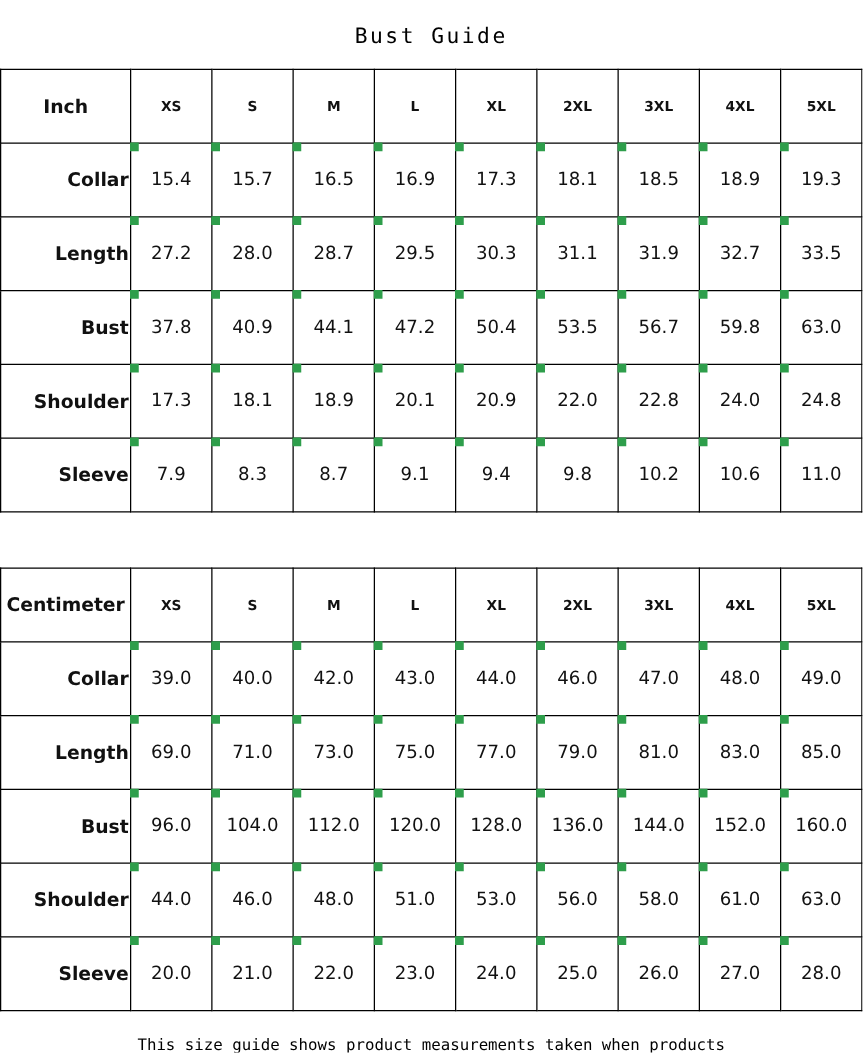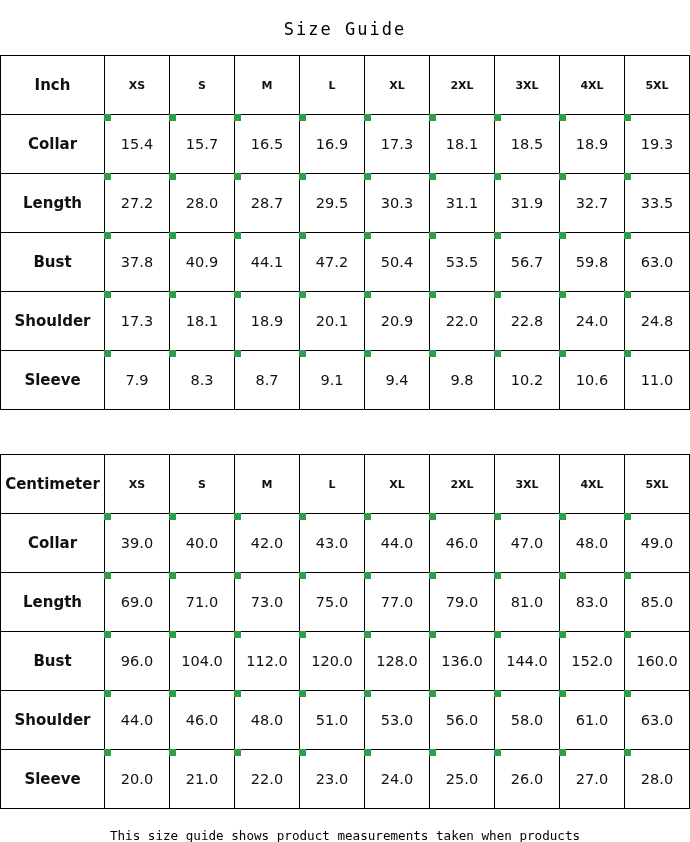--- a/index.html
+++ b/index.html
@@ -51,20 +51,21 @@
     font-weight: bold;
     font-size: 15px;
   }
   table.size-table th.size-head {
     font-weight: bold;
     font-size: 11px;
   }
   table.size-table td.row-label {
     font-weight: bold;
     font-size: 15px;
+    text-align: right;
   }
   
   table.size-table col.c0 { width: 104px; }
   table.size-table col.cn { width: 65px; }
 
   
   .corner-mark {
     position: absolute;
     width: 7px;
     height: 7px;
@@ -87,21 +88,21 @@
     padding-left: 30px;
     padding-right: 30px;
   }
   .footnote div { white-space: nowrap; }
 </style>
 </head>
 <body>
 
 <div class="page">
 
-  <div class="guide-title">Size Guide</div>
+  <div class="guide-title">Bust Guide</div>
 
   <table class="size-table">
     <colgroup>
       <col class="c0">
         <col class="cn">
         <col class="cn">
         <col class="cn">
         <col class="cn">
         <col class="cn">
         <col class="cn">

